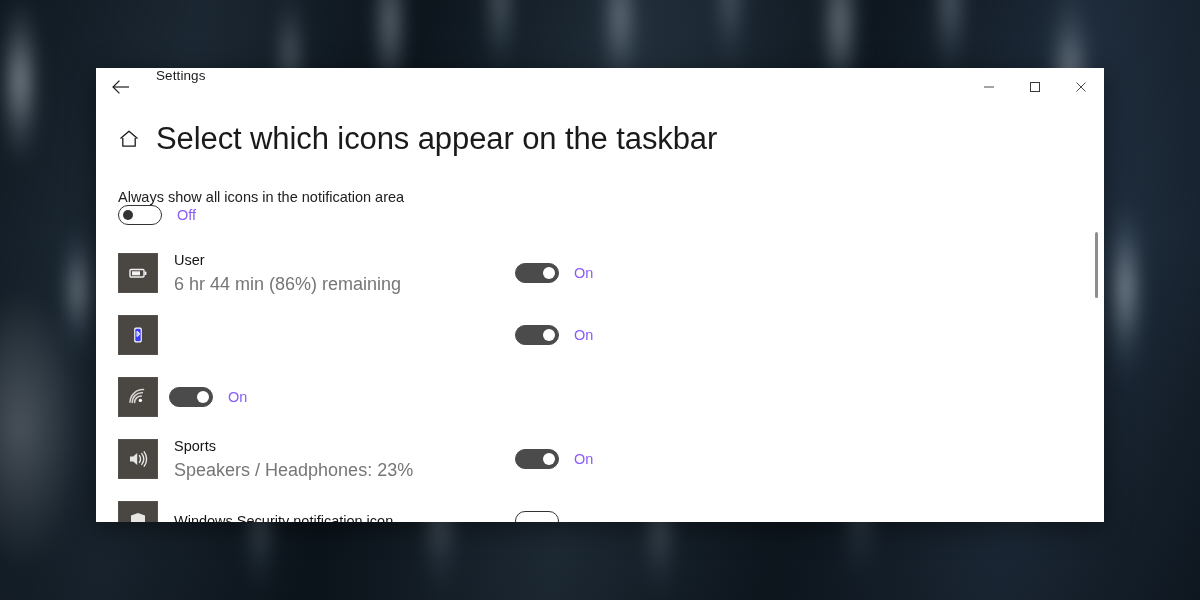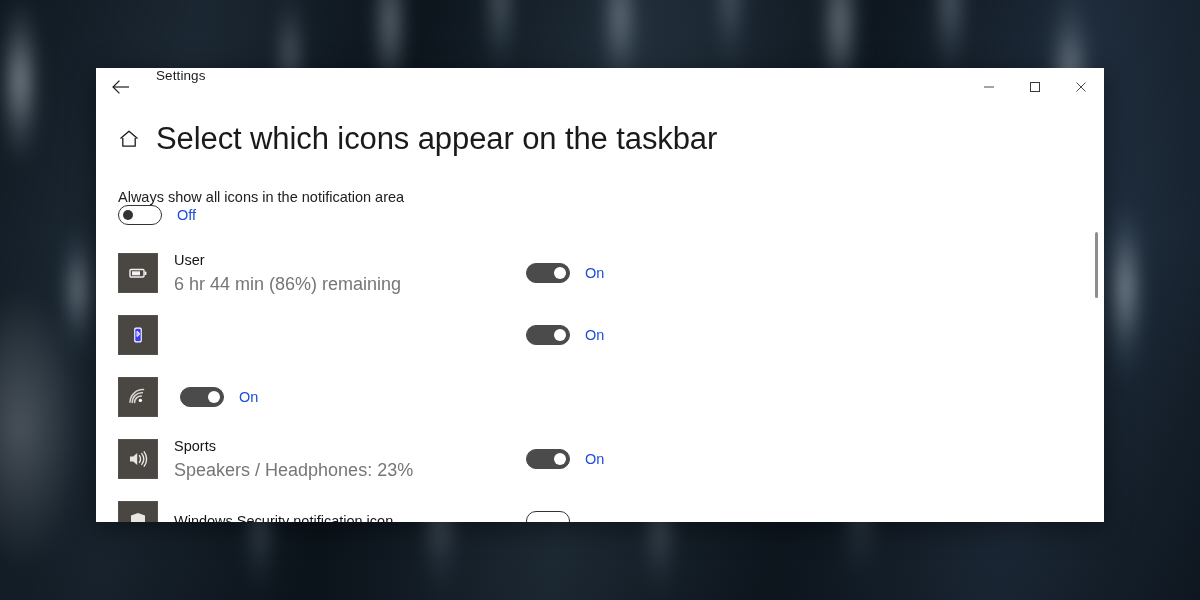--- a/index.html
+++ b/index.html
@@ -171,21 +171,21 @@
     width: 12px;
     height: 12px;
     border-radius: 50%;
     background: #ffffff;
     right: 3px;
     top: 50%;
     transform: translateY(-50%);
   }
   .toggle-state {
     font-size: 14.5px;
-    color: #1d4ed8;
+    color: #8b5cf6;
     margin-left: 15px;
   }
 
   .master-toggle-row { margin-bottom: 12px; }
 
   
   .icon-list { margin-top: 17px; }
   .icon-row {
     display: flex;
     align-items: center;
@@ -217,21 +217,21 @@
   }
   .row-sub {
     font-size: 18px;
     color: #767676;
     line-height: 1.45;
     white-space: nowrap;
   }
   .row-toggle {
     display: flex;
     align-items: center;
-    margin-left: 22px;
+    margin-left: 11px;
     justify-content: center;
   }
 
   
   .scrollbar-track {
     position: absolute;
     right: 2px;
     top: 110px;
     width: 10px;
     height: 344px;

